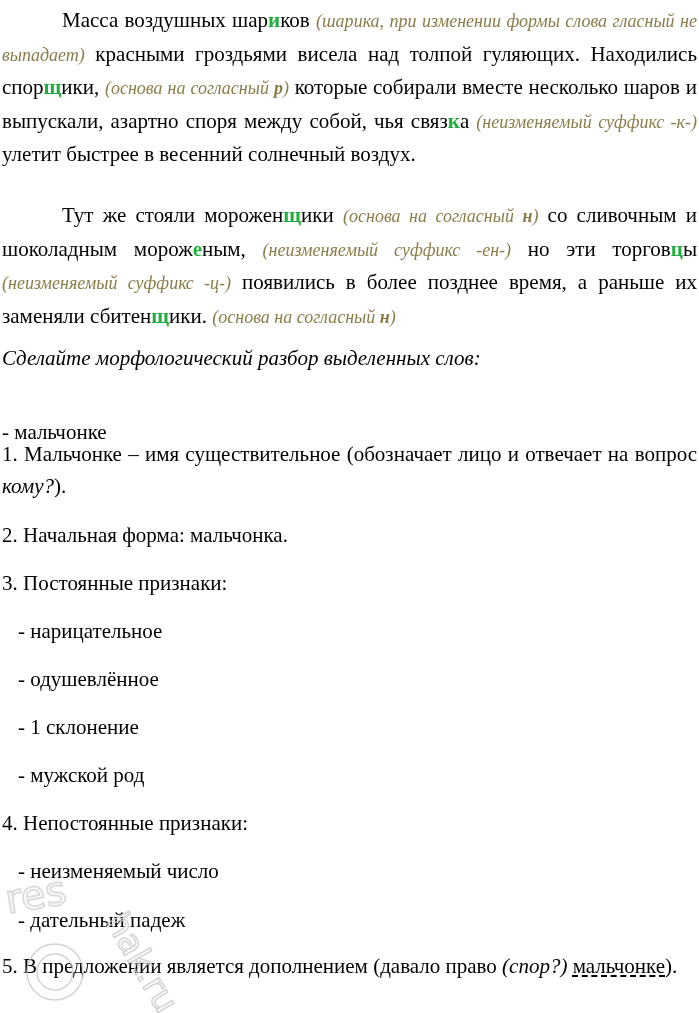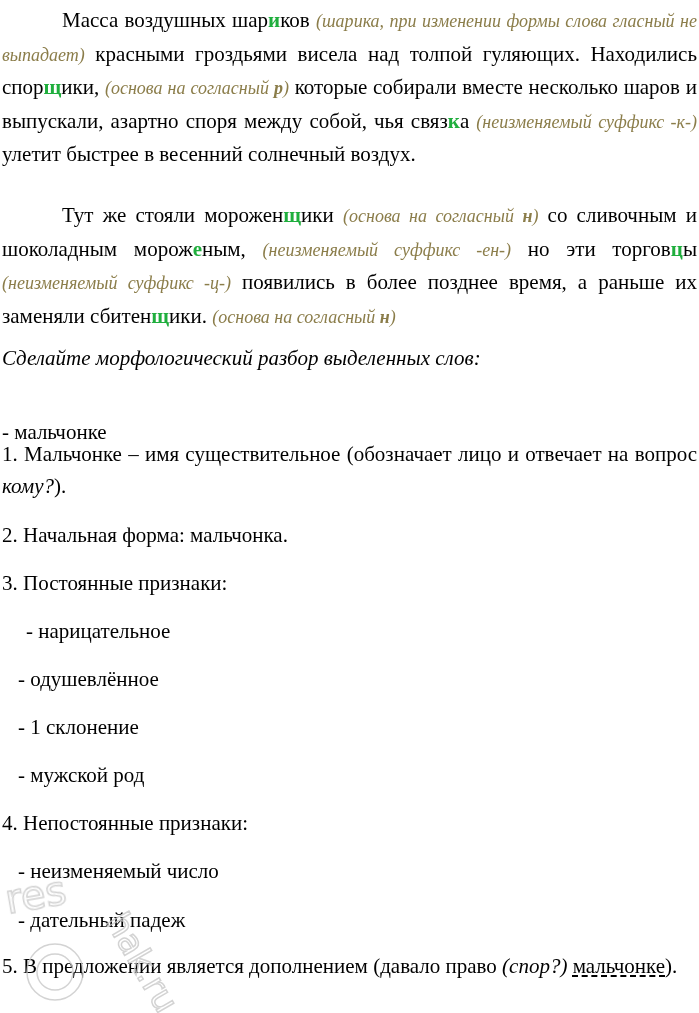--- a/index.html
+++ b/index.html
@@ -33,21 +33,21 @@
 
   <p class="para indent" style="top:199px;"><span>Тут же стояли морожен</span><span class="hl">щ</span><span>ики </span><span class="note"><span>(основа на согласный </span><b>н</b><span>)</span></span><span> со сливочным и шоколадным морож</span><span class="hl">е</span><span>ным, </span><span class="note">(неизменяемый суффикс -ен-)</span><span> но эти торгов</span><span class="hl">ц</span><span>ы </span><span class="note">(неизменяемый суффикс -ц-)</span><span> появились в более позднее время, а раньше их заменяли сбитен</span><span class="hl">щ</span><span>ики. </span><span class="note"><span>(основа на согласный </span><b>н</b><span>)</span></span></p>
 
   <div class="line it" style="top:345px;">Сделайте морфологический разбор выделенных слов:</div>
   <div class="line" style="top:384px;margin-top:35px;">- мальчонке</div>
 
   <p class="para" style="top:438px; line-height:32px;"><span>1. Мальчонке – имя существительное (обозначает лицо и отвечает на вопрос </span><span class="it">кому?</span><span>).</span></p>
 
   <div class="line" style="top:522px;">2. Начальная форма: мальчонка.</div>
   <div class="line" style="top:570px;">3. Постоянные признаки:</div>
-  <div class="line sub" style="top:618px;margin-left:8px;">- нарицательное</div>
+  <div class="line sub" style="top:618px;">- нарицательное</div>
   <div class="line sub" style="top:666px;">- одушевлённое</div>
   <div class="line sub" style="top:714px;">- 1 склонение</div>
   <div class="line sub" style="top:762px;">- мужской род</div>
   <div class="line" style="top:810px;">4. Непостоянные признаки:</div>
   <div class="line sub" style="top:858px;">- неизменяемый число</div>
   <div class="line sub" style="top:907px;">- дательный падеж</div>
 
   <p class="para" style="top:950px; line-height:32px;"><span>5. В предложении является дополнением (давало право </span><span class="it">(спор?)</span> <span class="dash-ul">мальчонке</span><span>).</span></p>
 
   <svg class="wm" viewBox="0 0 190 153">

